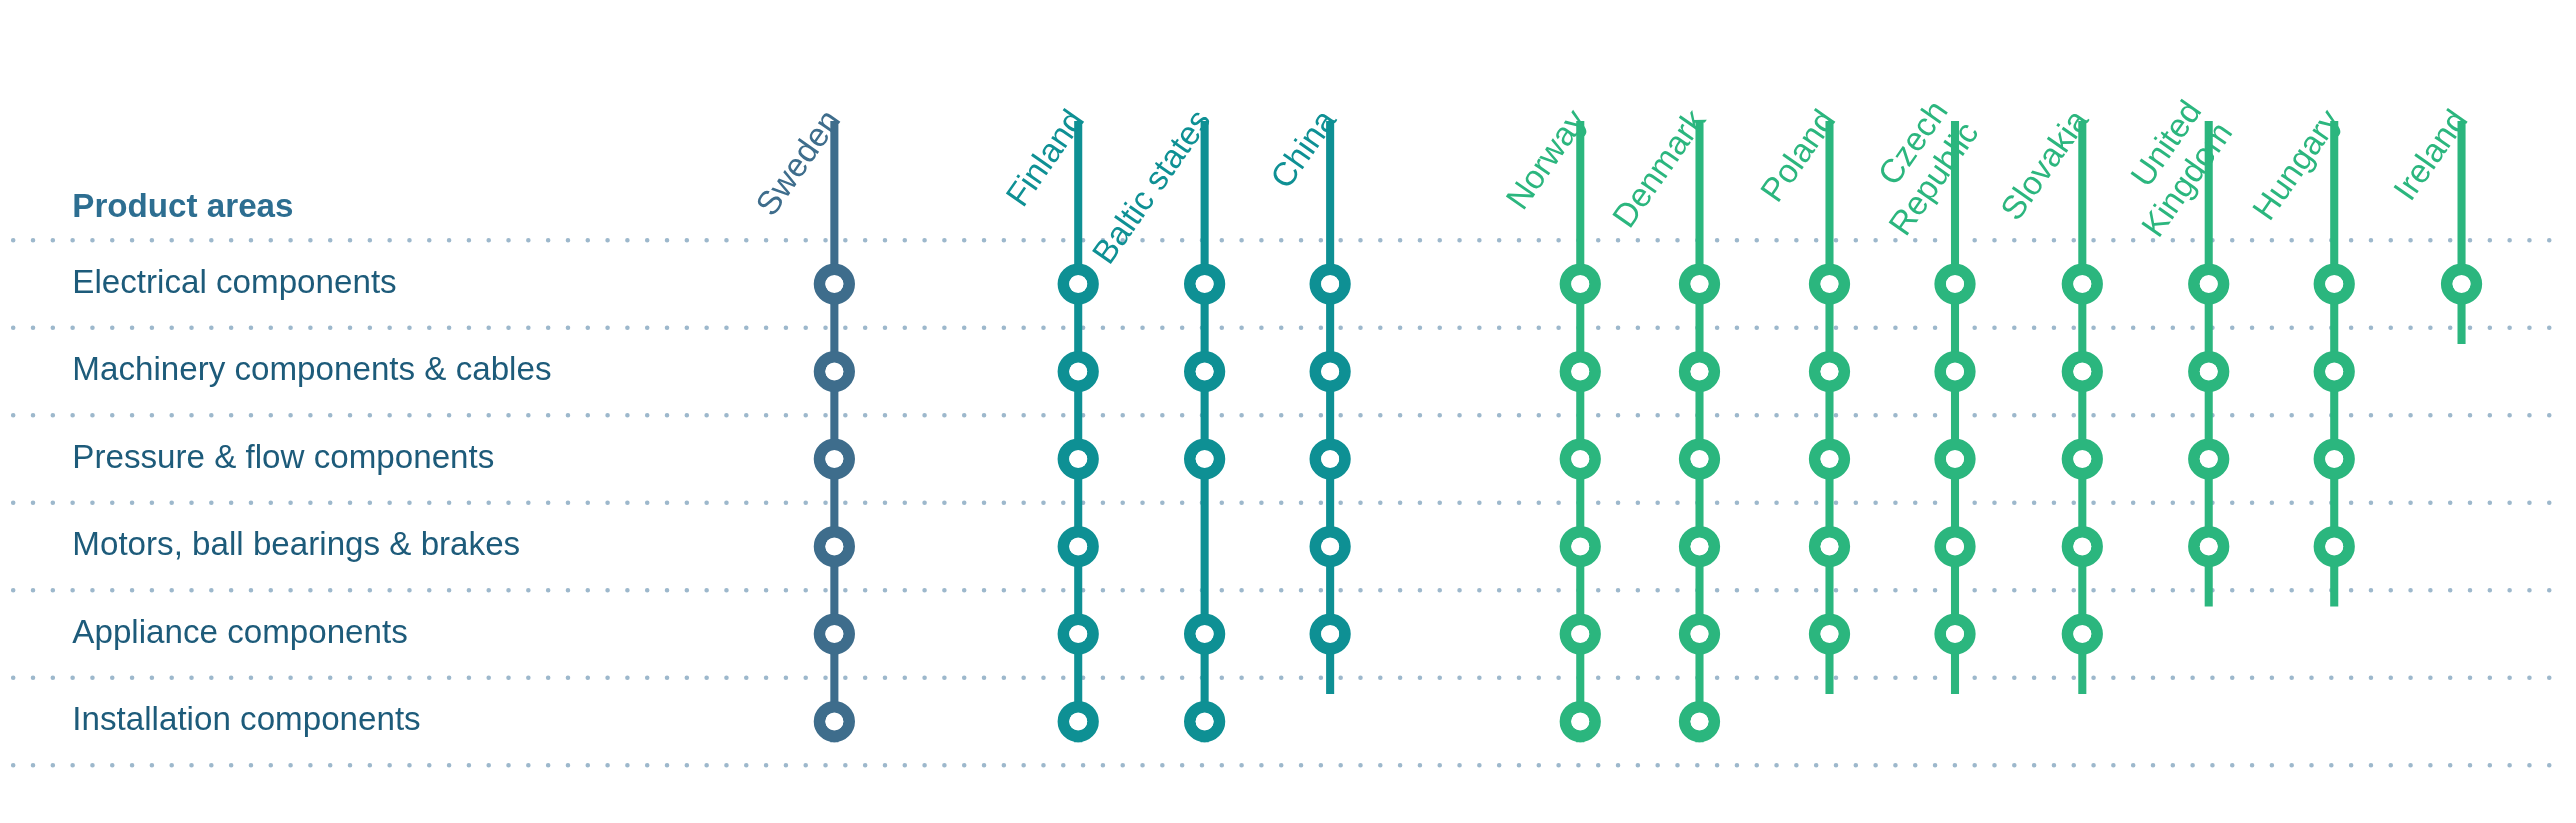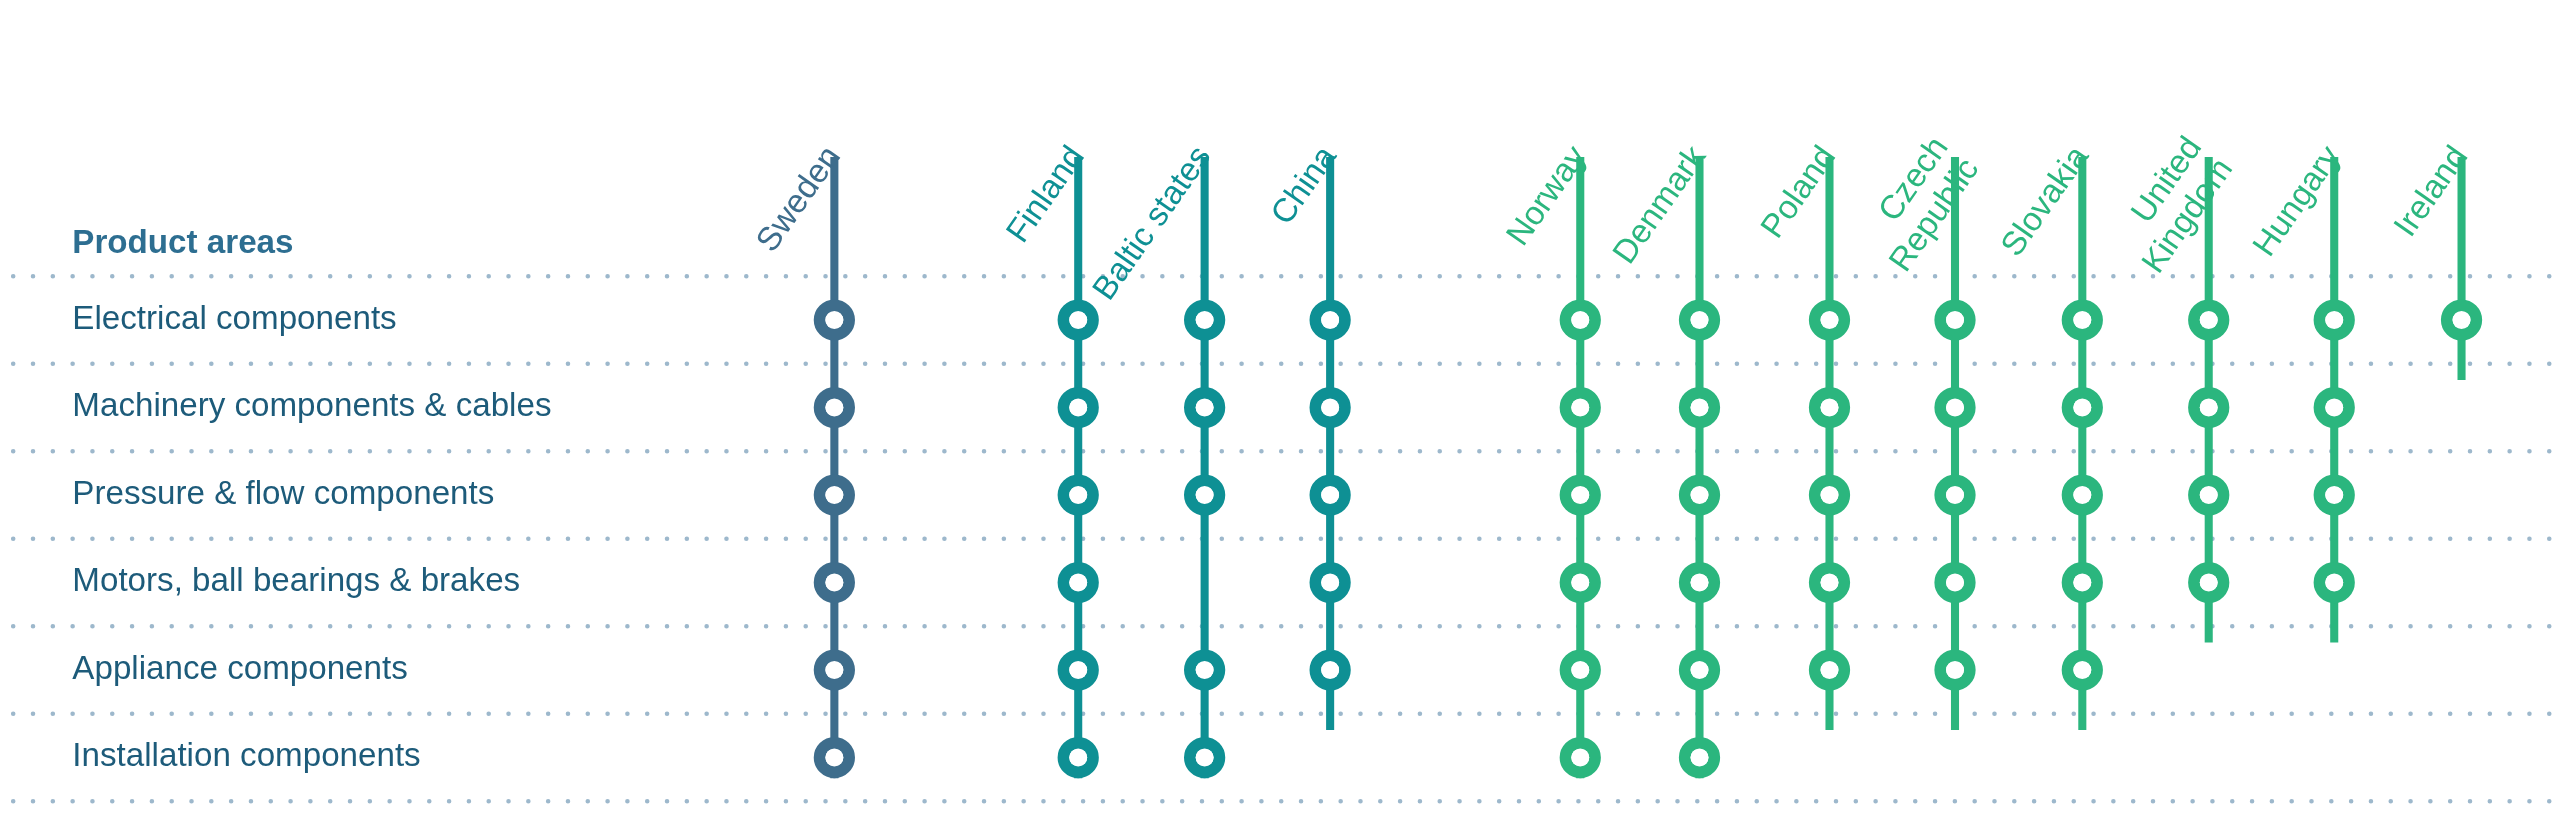--- a/index.html
+++ b/index.html
@@ -1,20 +1,20 @@
 <!DOCTYPE html>
 <html style="font-size:14.4px"><head>
 <meta charset="utf-8">
 <style>
   html,body{margin:0;padding:0;background:#ffffff;}
   body{
     font-family:"Liberation Sans", sans-serif;
     width:2576px;height:823px;position:relative;overflow:hidden;
   }
-  #matrix{position:absolute;inset:0;margin-top:36px;}
+  #matrix{position:absolute;inset:0;}
   svg{display:block;}
   .row-label{
     font-size:37px;
     fill:#1d5b7a;
     font-family:"Liberation Sans", sans-serif;
     dominant-baseline:middle;
   }
   .row-label.header{
     font-weight:bold;
     fill:#2d6e91;

